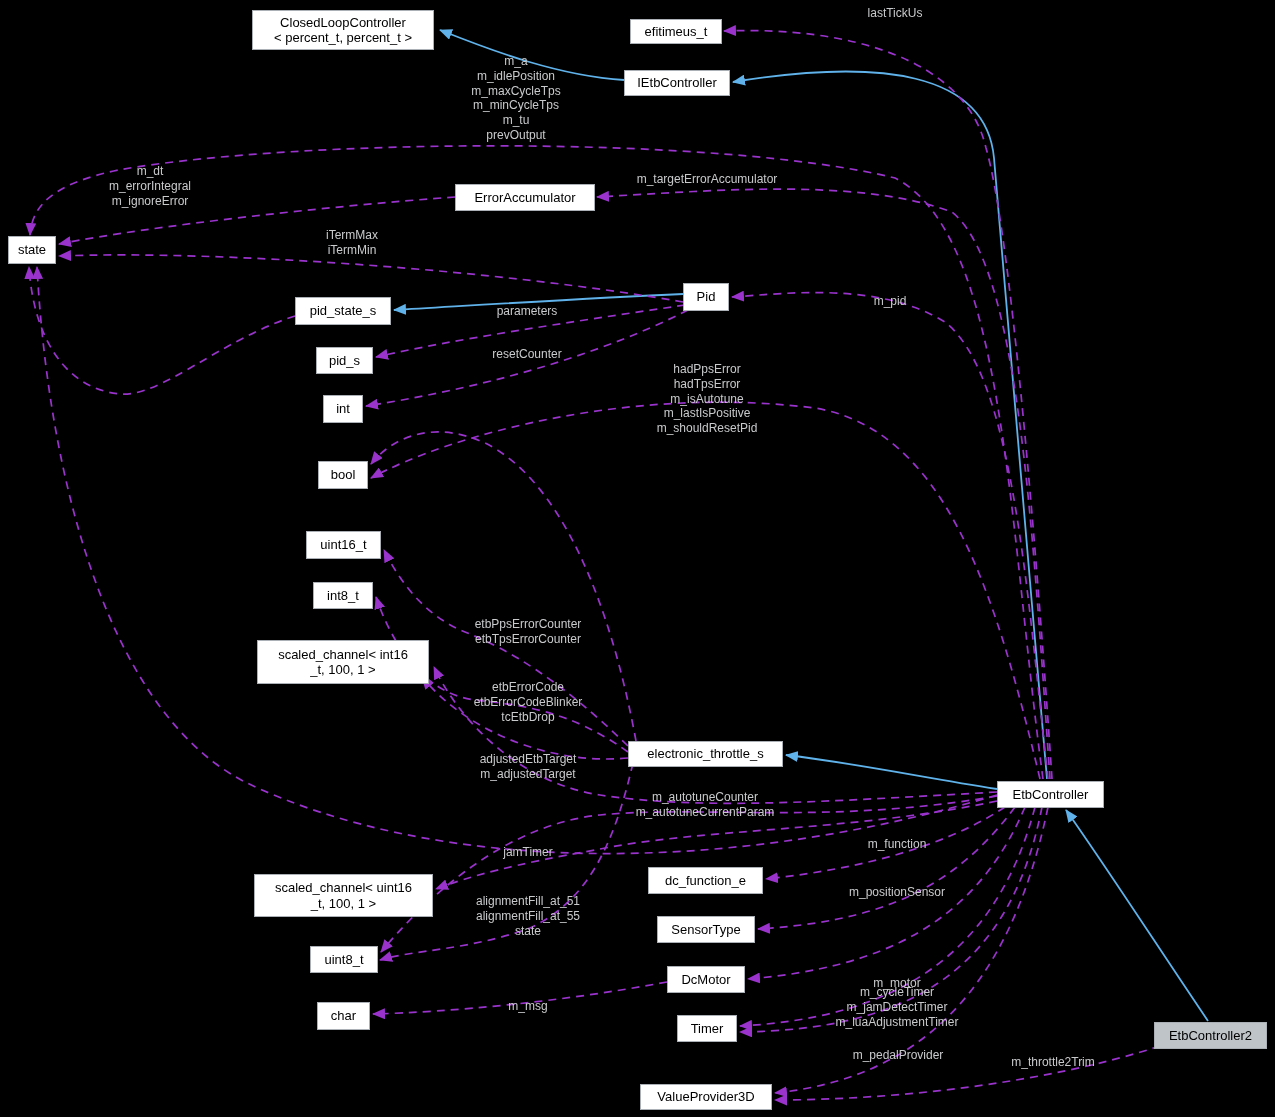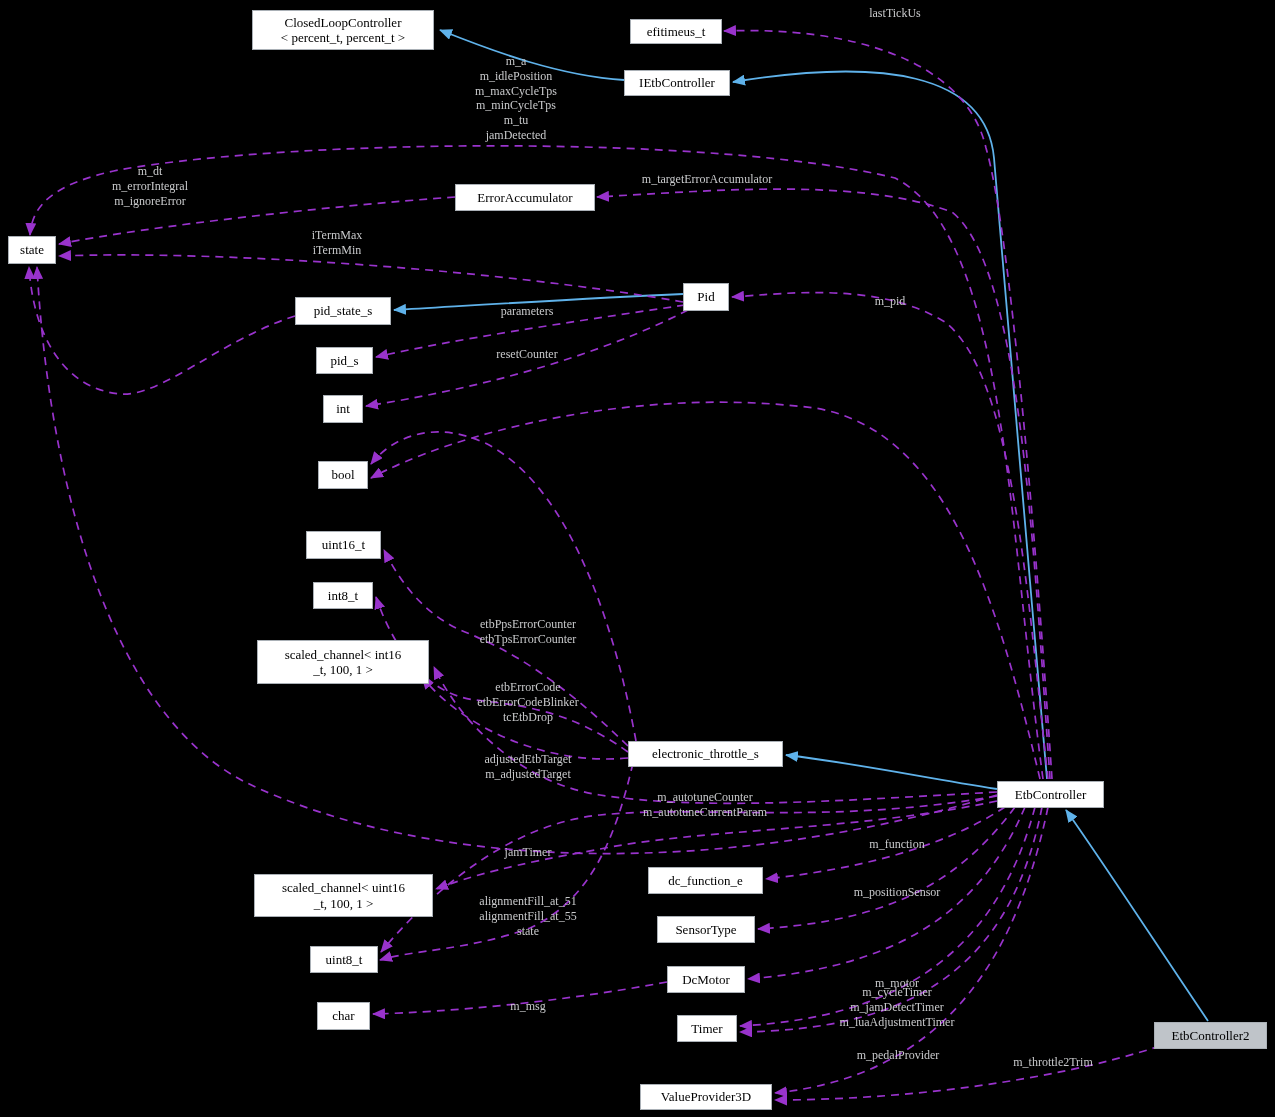--- a/index.html
+++ b/index.html
@@ -2,21 +2,21 @@
 <html style="--background: #000000; --node-fill: #ffffff; --node-fill-active: #bfc4c9; --node-border: #aab0b6; --node-text: #000000; --edge-dashed: #9933cc; --edge-solid: #5fb2ea; --edge-label-text: #c9cacc;"><head>
 <meta charset="utf-8">
 <style>
   :root{
     --background:#000000; --node-fill:#ffffff; --node-fill-active:#bfc4c9;
     --node-border:#aab0b6; --node-text:#000000; --edge-dashed:#9933cc;
     --edge-solid:#5fb2ea; --edge-label-text:#c9cacc;
   }
   html,body{margin:0;padding:0;background:var(--background);}
   #stage{position:relative;width:1275px;height:1117px;background:var(--background);
-         font-family:Liberation Serif, serif;overflow:hidden;}
+         font-family:Liberation Sans, sans-serif;overflow:hidden;}
   #edges{position:absolute;left:0;top:0;width:1275px;height:1117px;}
   .node{position:absolute;background:var(--node-fill);color:var(--node-text);
         border:1.5px solid var(--node-border);display:flex;align-items:center;justify-content:center;
         font-size:13px;line-height:15.5px;white-space:pre-line;text-align:center;
         box-sizing:border-box;z-index:3;cursor:pointer;}
   .node.active{background:var(--node-fill-active);}
   .elabel{position:absolute;transform:translateX(-50%);color:var(--edge-label-text);
           font-size:12px;line-height:14.8px;white-space:pre;text-align:center;z-index:2;}
   .edash{stroke:var(--edge-dashed);stroke-width:1.7;fill:none;stroke-dasharray:8,6;}
   .esolid{stroke:var(--edge-solid);stroke-width:1.8;fill:none;}
@@ -98,30 +98,35 @@
   <div class="node" style="left:677px;top:1015px;width:60px;height:27px">Timer</div>
   <div class="node active" style="left:1154px;top:1022px;width:113px;height:27px">EtbController2</div>
   <div class="node" style="left:640px;top:1084px;width:132px;height:26px">ValueProvider3D</div>
 
   <div class="elabel" style="left:895px;top:6px">lastTickUs</div>
   <div class="elabel" style="left:516px;top:54px">m_a
 m_idlePosition
 m_maxCycleTps
 m_minCycleTps
 m_tu
-jamDetected</div>
+prevOutput</div>
   <div class="elabel" style="left:150px;top:164px">m_dt
 m_errorIntegral
 m_ignoreError</div>
   <div class="elabel" style="left:707px;top:172px">m_targetErrorAccumulator</div>
-  <div class="elabel" style="left:337px;top:228px">iTermMax
+  <div class="elabel" style="left:352px;top:228px">iTermMax
 iTermMin</div>
   <div class="elabel" style="left:890px;top:294px">m_pid</div>
   <div class="elabel" style="left:527px;top:304px">parameters</div>
   <div class="elabel" style="left:527px;top:347px">resetCounter</div>
+  <div class="elabel" style="left:707px;top:362px">hadPpsError
+hadTpsError
+m_isAutotune
+m_lastIsPositive
+m_shouldResetPid</div>
   <div class="elabel" style="left:528px;top:617px">etbPpsErrorCounter
 etbTpsErrorCounter</div>
   <div class="elabel" style="left:528px;top:680px">etbErrorCode
 etbErrorCodeBlinker
 tcEtbDrop</div>
   <div class="elabel" style="left:528px;top:752px">adjustedEtbTarget
 m_adjustedTarget</div>
   <div class="elabel" style="left:705px;top:790px">m_autotuneCounter
 m_autotuneCurrentParam</div>
   <div class="elabel" style="left:897px;top:837px">m_function</div>

